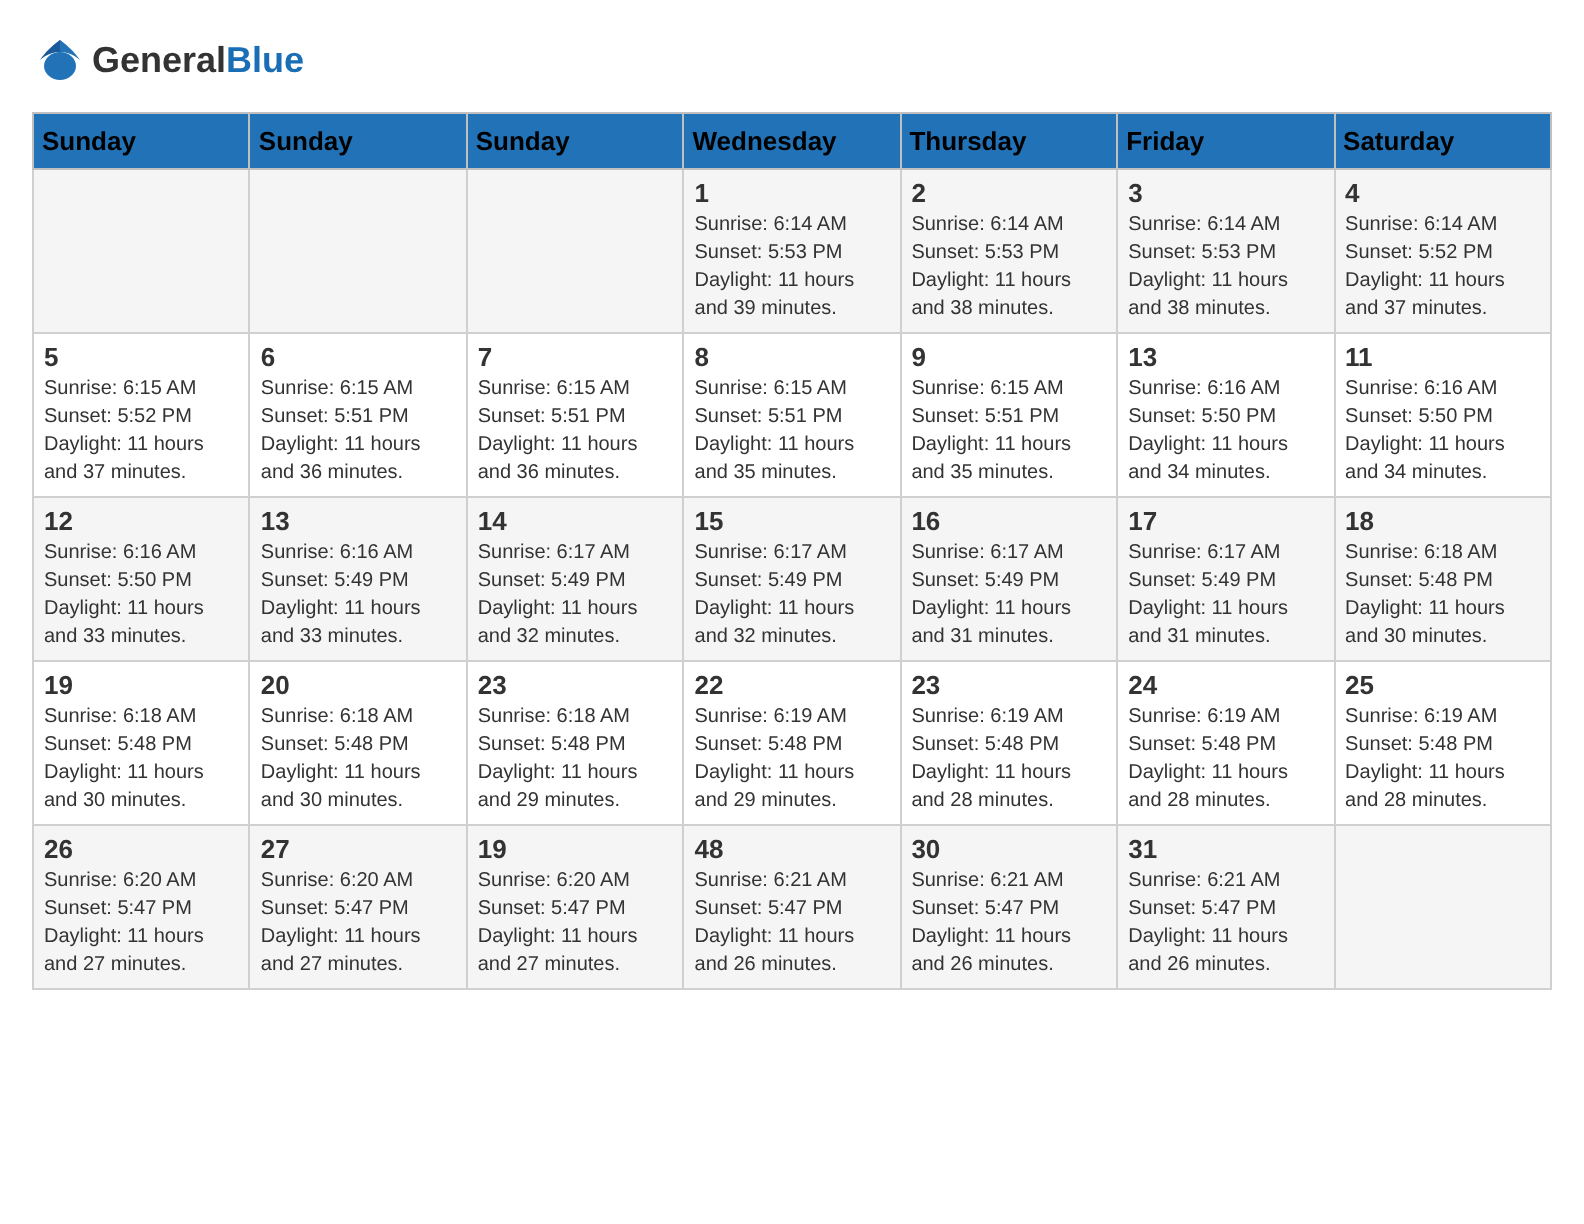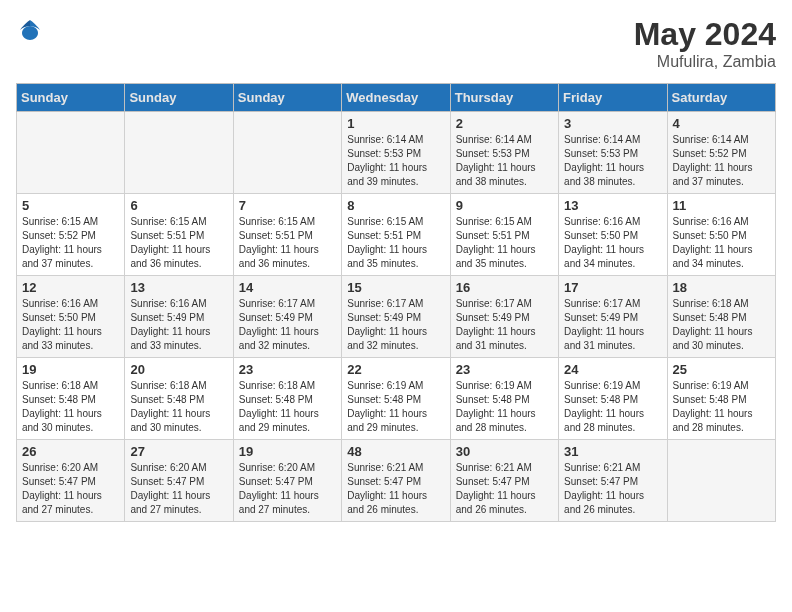--- a/index.html
+++ b/index.html
@@ -47,21 +47,21 @@
       font-size: 16px;
       color: #555;
     }
     table {
       width: 100%;
       border-collapse: collapse;
       table-layout: fixed;
     }
     thead tr th {
       background-color: #2272b8;
-      color: #e5e5e5;
+      color: #000000;
       font-size: 13px;
       font-weight: bold;
       padding: 6px 4px;
       text-align: left;
       border: 1px solid #c0c0c0;
     }
     tbody tr td {
       vertical-align: top;
       border: 1px solid #d0d0d0;
       padding: 4px 5px;
@@ -93,24 +93,23 @@
 </head>
 <body>
 
 <div class="header">
   <div class="logo">
     <svg class="logo-icon" viewBox="0 0 28 28" xmlns="http://www.w3.org/2000/svg">
       <path d="M14 4 C14 4 20 8 24 14 C24 14 20 10 14 10 Z" fill="#2272b8"></path>
       <path d="M14 4 C14 4 8 8 4 14 C4 14 8 10 14 10 Z" fill="#1a5a9a"></path>
       <path d="M14 10 C18 10 22 13 22 17 C22 21 18 24 14 24 C10 24 6 21 6 17 C6 13 10 10 14 10Z" fill="#2272b8"></path>
     </svg>
-  </div>
-  <div class="title-block">
-    <div class="month-year">May 2024</div>
-    <div class="location">Mufulira, Zambia</div>
+    <div>
+      <span class="logo-text-general">General</span><span class="logo-text-blue">Blue</span>
+    </div>
   </div>
 </div>
 
 <table>
   <thead>
     <tr>
     <th>Sunday</th>
         <th>Sunday</th>
         <th>Sunday</th>
         <th>Wednesday</th>

